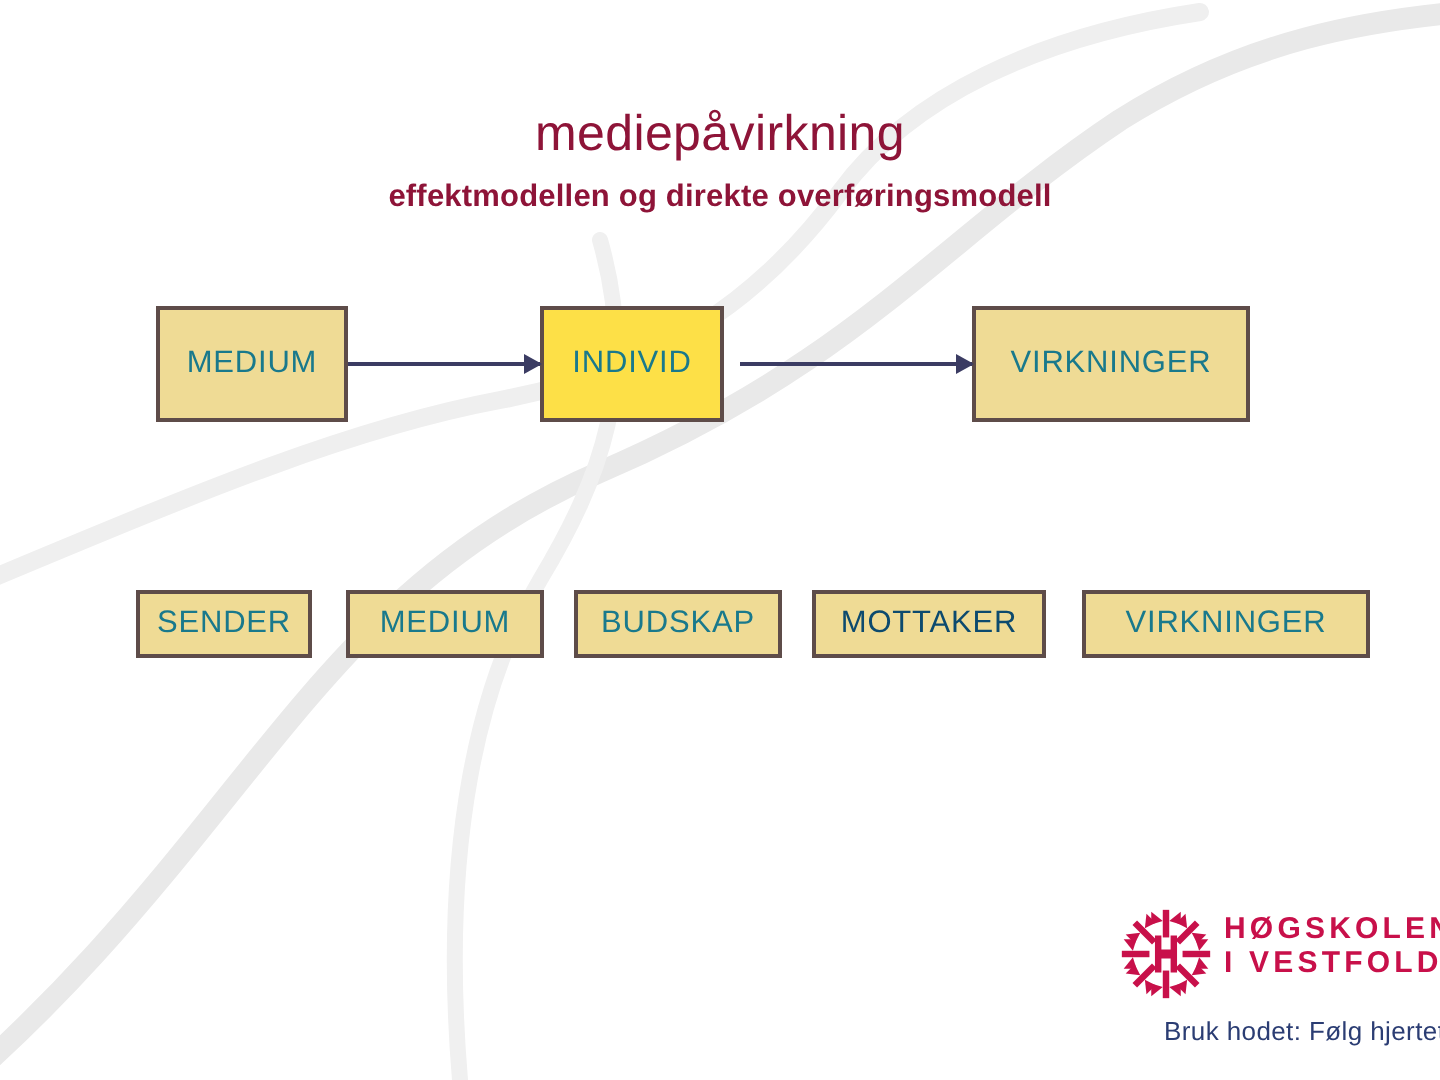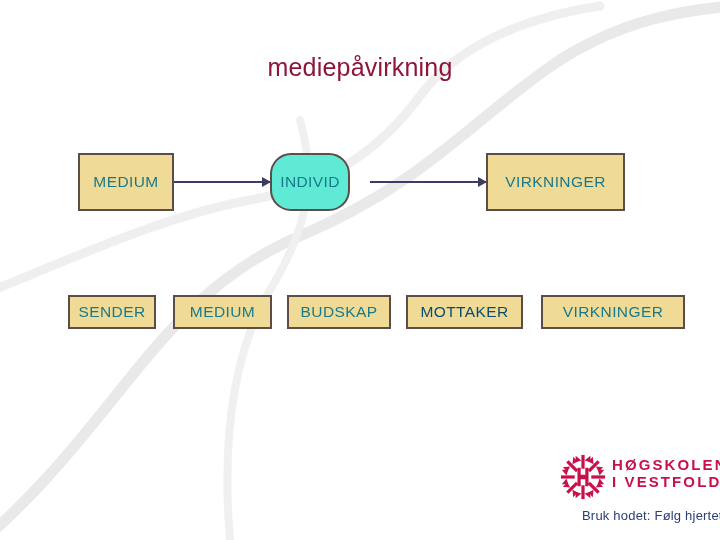--- a/index.html
+++ b/index.html
@@ -145,29 +145,30 @@
 <div id="slide" style="background: rgb(255, 255, 255); padding-left: 46px;">
 
   <svg id="bg-swoosh" viewBox="0 0 720 540" xmlns="http://www.w3.org/2000/svg">
     <path d="M -40 560 C 120 430 150 300 300 236 C 430 180 470 120 560 60 C 620 22 680 8 760 4" fill="none" stroke="#E9E9E9" stroke-width="11" stroke-linecap="round"></path>
     <path d="M -30 300 C 90 250 170 215 250 200 C 330 185 380 150 420 96 C 455 48 520 18 600 6" fill="none" stroke="#EFEFEF" stroke-width="9" stroke-linecap="round"></path>
     <path d="M 300 120 C 320 190 300 240 270 290 C 240 340 220 420 230 540" fill="none" stroke="#F0F0F0" stroke-width="8" stroke-linecap="round"></path>
   </svg>
 
   <div id="title-block">
     <div id="slide-title" style="color: rgb(142, 20, 56);">mediepåvirkning</div>
+    <div id="slide-subtitle" style="color: rgb(142, 20, 56);">effektmodellen og direkte overføringsmodell</div>
   </div>
 
   <div class="row1">
 
     <div class="node-box" style="background: rgb(239, 219, 149); border-color: rgb(94, 76, 73); left: 78px; top: 153px; width: 96px;">
       <span class="node-label" style="color: rgb(25, 121, 140);">MEDIUM</span>
     </div>
 
-    <div class="node-box" style="background: #5eead4; border-color: rgb(94, 76, 73); left: 270px; top: 153px; width: 80px; border-radius: 21px;">
+    <div class="node-box" style="background: #fde047; border-color: rgb(94, 76, 73); left: 270px; top: 153px; width: 92px;">
       <span class="node-label" style="color: rgb(25, 121, 140);">INDIVID</span>
     </div>
 
     <div class="node-box" style="background: rgb(239, 219, 149); border-color: rgb(94, 76, 73); left: 486px; top: 153px; width: 139px;">
       <span class="node-label" style="color: rgb(25, 121, 140);">VIRKNINGER</span>
     </div>
 
     <div class="arrow" style="left: 174px; width: 96px;">
       <span class="shaft" style="background: rgb(59, 60, 99);"></span>
       <span class="head" style="border-left: 9px solid rgb(59, 60, 99);"></span>

